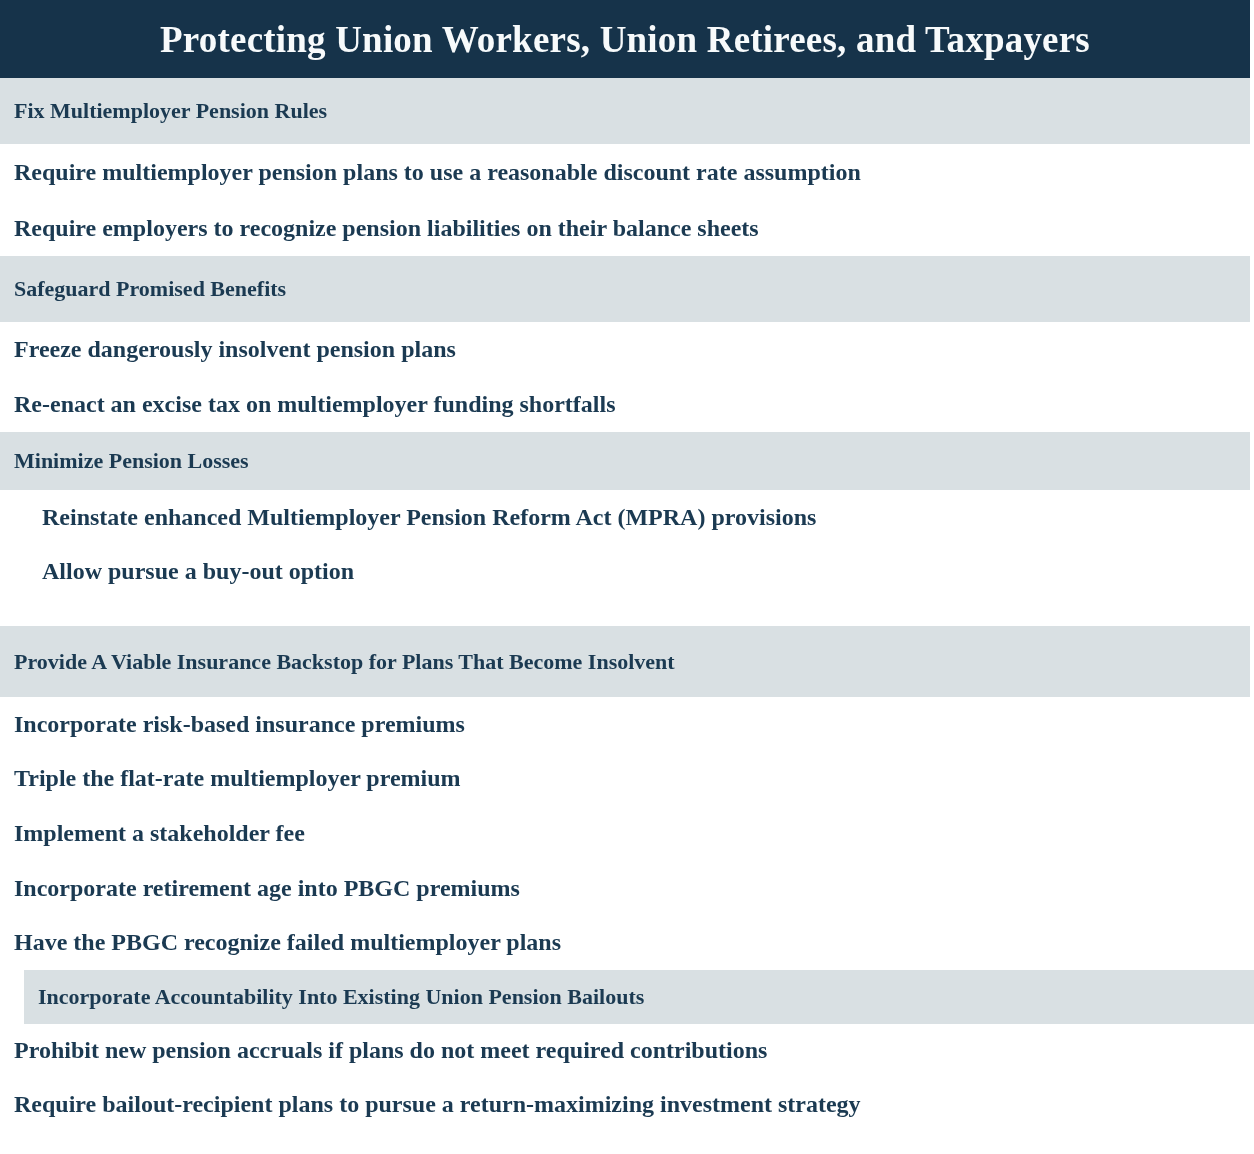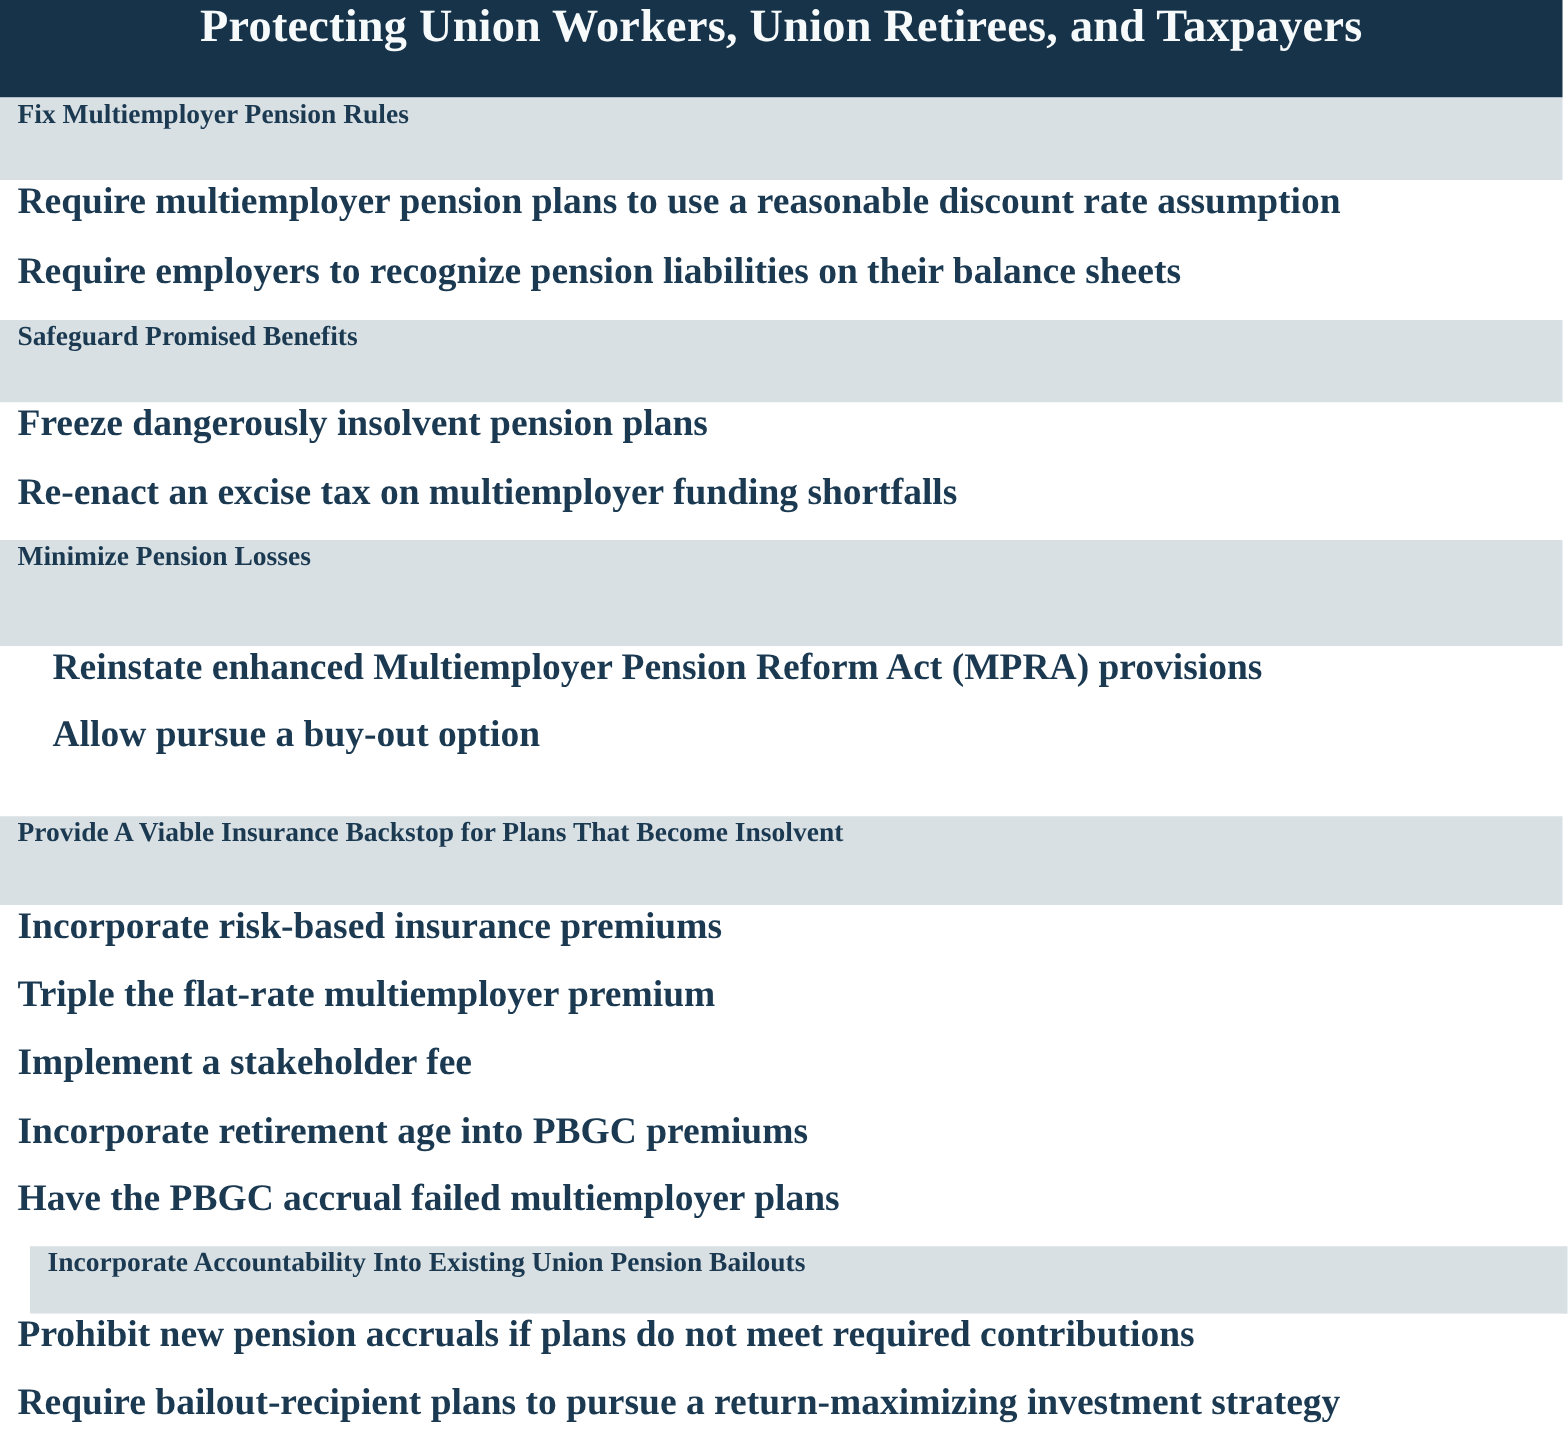--- a/index.html
+++ b/index.html
@@ -7,20 +7,21 @@
     padding: 0;
     background: #ffffff;
     font-family: "Liberation Serif", "DejaVu Serif", serif;
   }
   .table-wrap {
     width: 1250px;
     margin: 0;
   }
   .row {
     display: flex;
+    align-items: center;
     box-sizing: border-box;
     width: 100%;
   }
   
   .banner {
     height: 78px;
     background: #16334a;
     color: #f7fafb;
     justify-content: center;
   }
@@ -32,28 +33,28 @@
   }
   
   .section {
     background: #d9e0e3;
     color: #1b3a52;
     font-size: 22px;
     font-weight: 700;
     padding-left: 14px;
   }
   .sec-a { height: 66px; }
-  .sec-b { height: 85px; }
+  .sec-b { height: 58px; }
   .sec-c { height: 71px; margin-top: 28px; }
   .sec-d { height: 54px; margin-left: 24px; }
   
   .item {
     background: #ffffff;
     color: #1b3a52;
-    font-size: 30px;
+    font-size: 24px;
     font-weight: 700;
     padding-left: 14px;
     white-space: nowrap;
   }
   .g1 { height: 56px; }
   .g2 { height: 55px; }
   .g3 { height: 54px; padding-left: 42px; }
   .g4 { height: 54.6px; }
   .g5 { height: 54px; }
 </style>
@@ -76,19 +77,19 @@
 
   <div class="row section sec-b">Minimize Pension Losses</div>
   <div class="row item g3">Reinstate enhanced Multiemployer Pension Reform Act (MPRA) provisions</div>
   <div class="row item g3">Allow pursue a buy-out option</div>
 
   <div class="row section sec-c">Provide A Viable Insurance Backstop for Plans That Become Insolvent</div>
   <div class="row item g4">Incorporate risk-based insurance premiums</div>
   <div class="row item g4">Triple the flat-rate multiemployer premium</div>
   <div class="row item g4">Implement a stakeholder fee</div>
   <div class="row item g4">Incorporate retirement age into PBGC premiums</div>
-  <div class="row item g4">Have the PBGC accrual failed multiemployer plans</div>
+  <div class="row item g4">Have the PBGC recognize failed multiemployer plans</div>
 
   <div class="row section sec-d">Incorporate Accountability Into Existing Union Pension Bailouts</div>
   <div class="row item g5">Prohibit new pension accruals if plans do not meet required contributions</div>
   <div class="row item g5">Require bailout-recipient plans to pursue a return-maximizing investment strategy</div>
 
 </div>
 
 </body></html>

